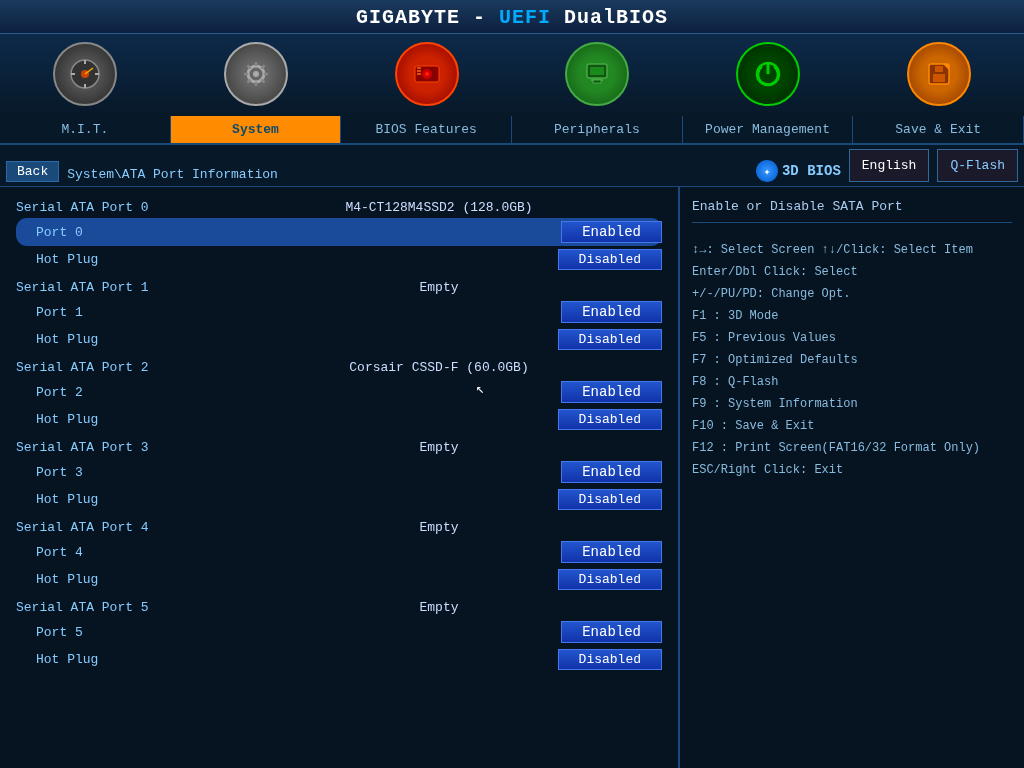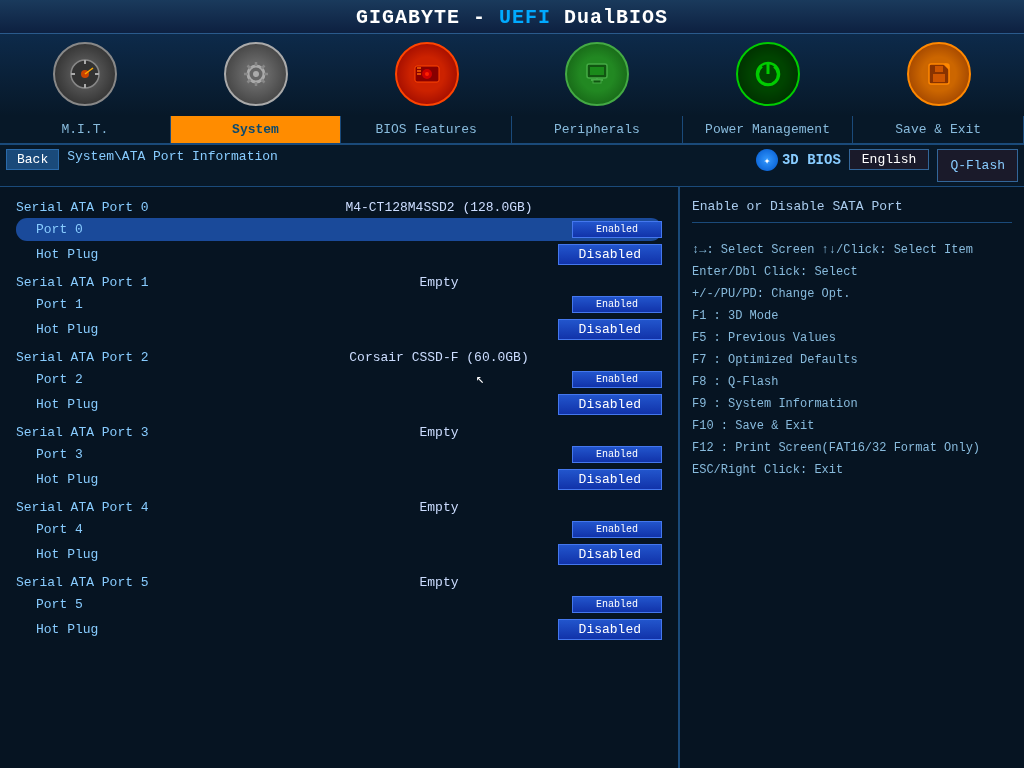--- a/index.html
+++ b/index.html
@@ -78,21 +78,21 @@
     }
     .nav-tab.active {
       background: #ff8c00;
       color: #0c4a6e;
       font-weight: bold;
     }
 
     
     .breadcrumb-bar {
       display: flex;
-      align-items: flex-start;
+      align-items: flex-end;
       background: #071828;
       padding: 4px 6px;
       border-bottom: 1px solid #1a4a7a;
       gap: 8px;
     }
     .back-btn {
       background: #1a4a7a;
       color: white;
       border: 1px solid #2a6aaa;
       padding: 2px 10px;
@@ -121,21 +121,21 @@
       display: flex;
       align-items: center;
       justify-content: center;
       font-size: 11px;
       color: white;
     }
     .lang-btn {
       background: #1a1a2a;
       color: white;
       border: 1px solid #336699;
-      padding: 2px 12px;
+      padding: 8px 12px;
       font-family: 'Courier New', monospace;
       font-size: 13px;
       cursor: pointer;
     }
     .qflash-btn {
       background: #1a1a2a;
       color: #88ccff;
       border: 1px solid #336699;
       padding: 8px 12px;
       font-family: 'Courier New', monospace;
@@ -193,21 +193,21 @@
       font-size: 13px;
       font-family: 'Courier New', monospace;
       flex: 1;
     }
     .btn-enabled {
       background: linear-gradient(180deg, #2255cc, #1133aa);
       color: white;
       border: 1px solid #4477ee;
       padding: 2px 20px;
       font-family: 'Courier New', monospace;
-      font-size: 10px;
+      font-size: 14px;
       cursor: pointer;
       min-width: 90px;
       text-align: center;
     }
     .btn-disabled {
       background: linear-gradient(180deg, #2255cc, #1133aa);
       color: white;
       border: 1px solid #4477ee;
       padding: 2px 20px;
       font-family: 'Courier New', monospace;

